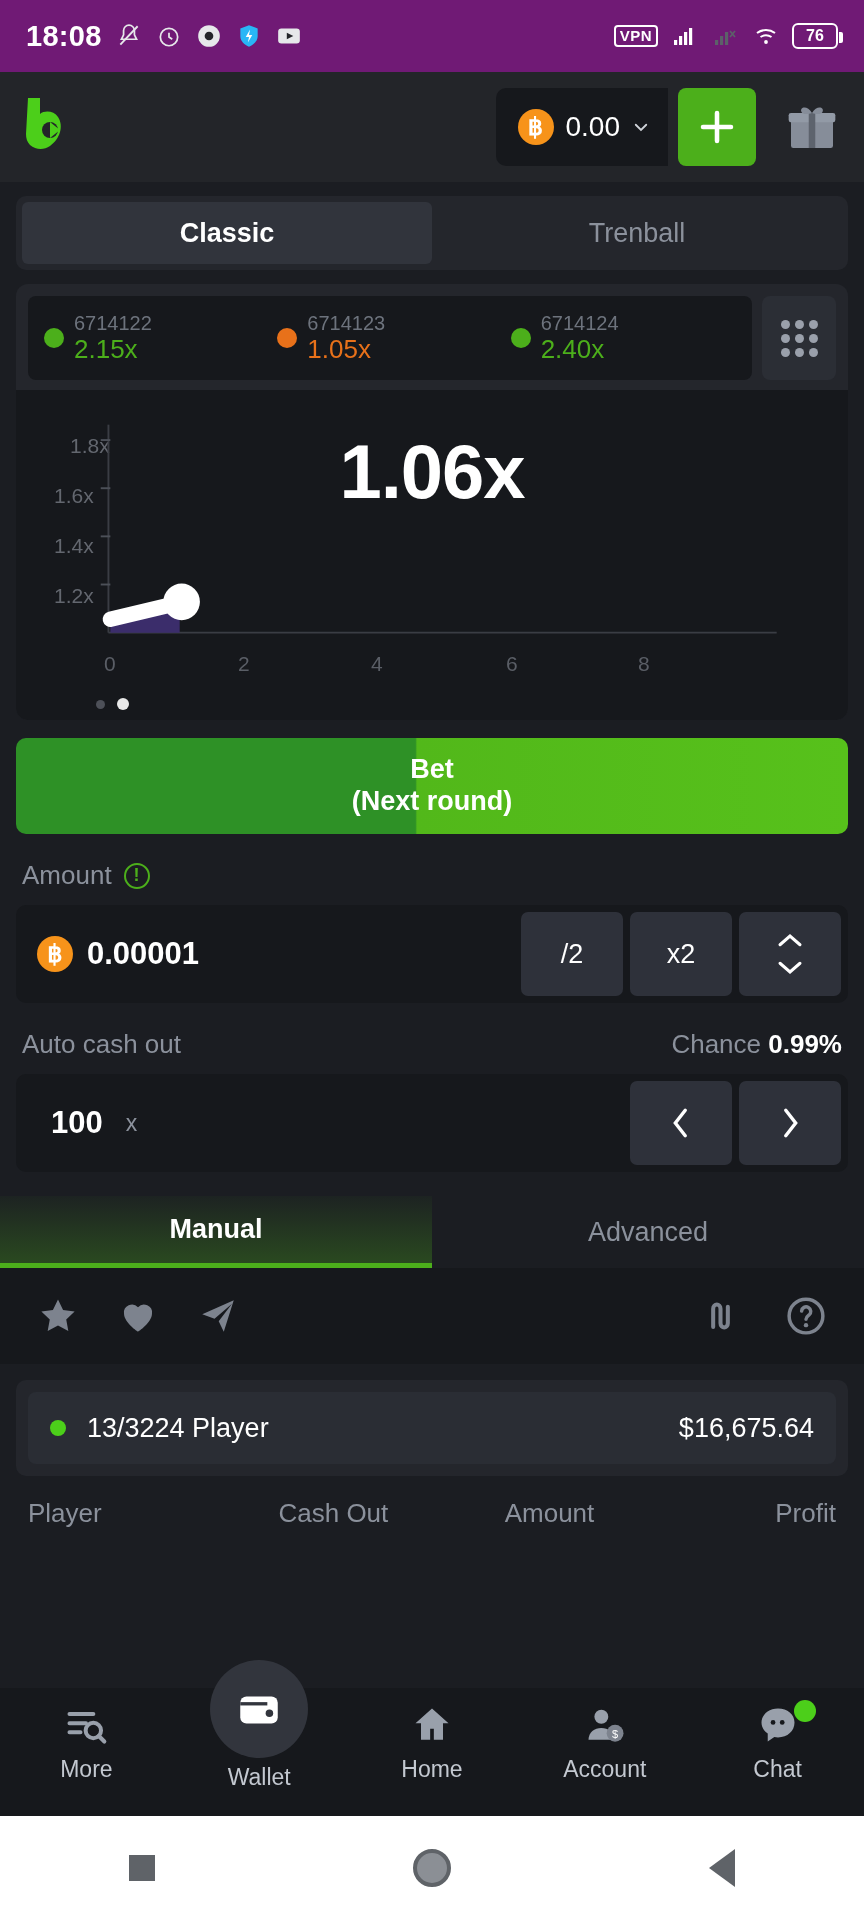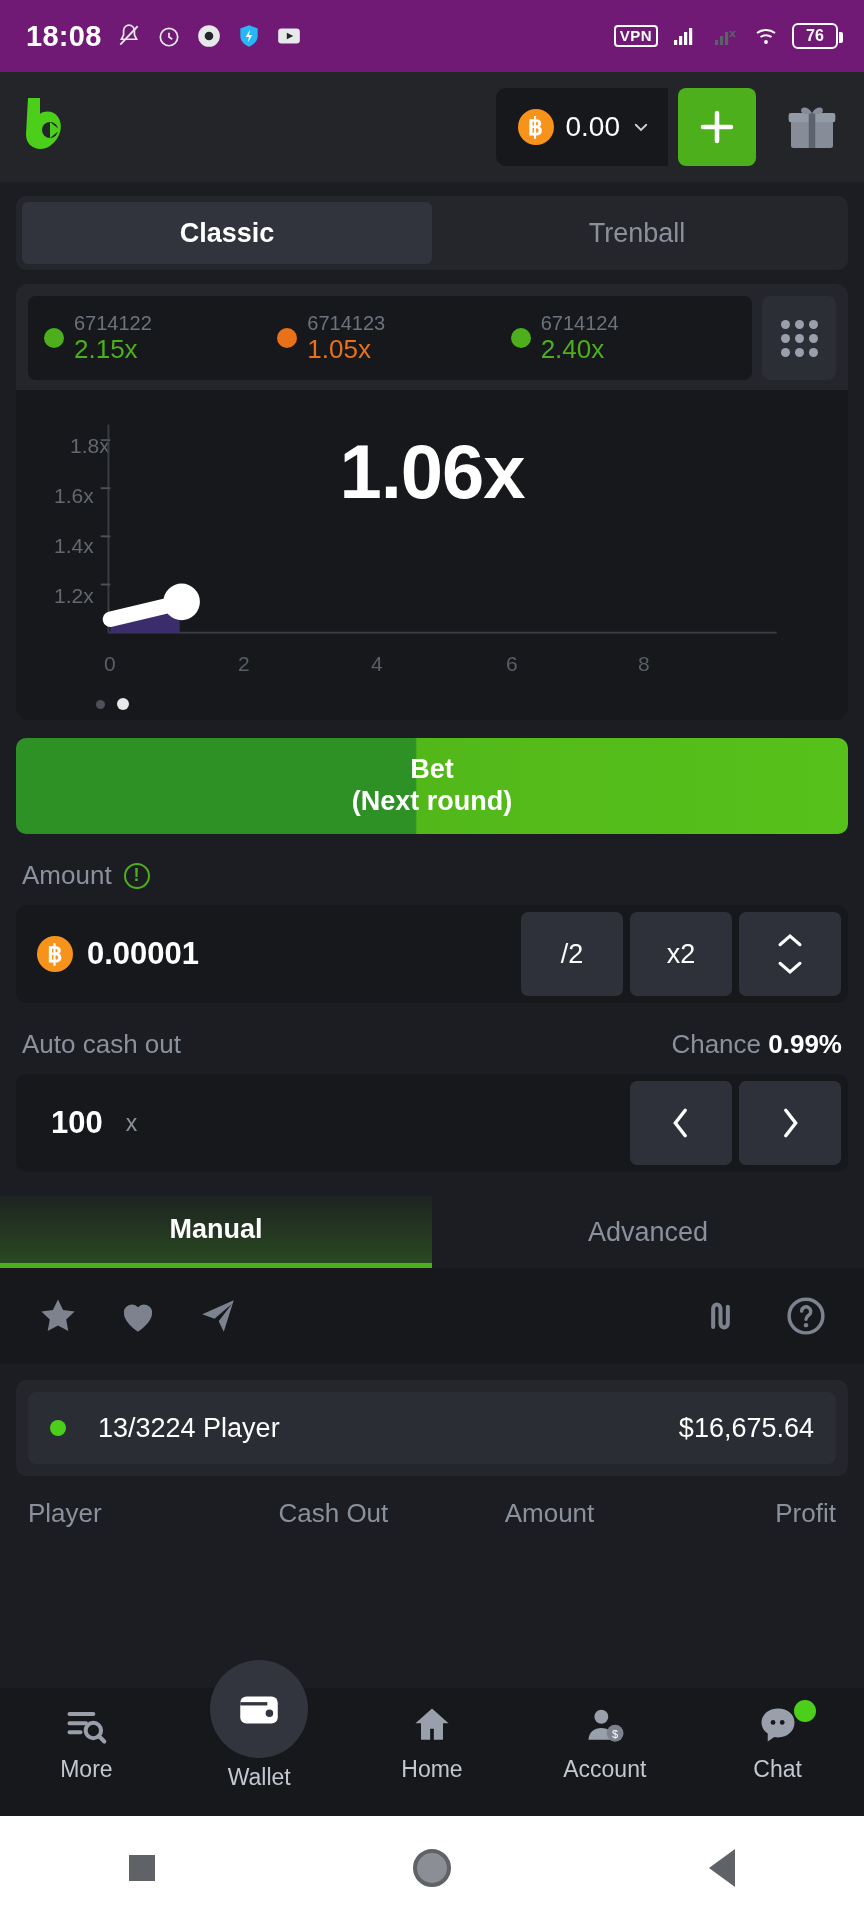--- a/index.html
+++ b/index.html
@@ -161,21 +161,21 @@
   }
   .icon-bar .right{ margin-left:auto; display:flex; gap:36px; }
   .ib-ic{ width:44px;height:44px; display:flex;align-items:center;justify-content:center;}
 
   
   .players-card{ margin:16px 16px 0; background:#24262c; border-radius:10px; padding:12px; }
   .players-row{
     background:#2a2d34; border-radius:8px; height:72px; display:flex;
     align-items:center; justify-content:space-between; padding:0 22px;
   }
-  .pr-left{ display:flex;align-items:center;gap:32px; font-size:27px; }
+  .pr-left{ display:flex;align-items:center;gap:21px; font-size:27px; }
   .pr-amt{ font-size:27px; }
   .table-head{
     display:flex; padding:22px 28px 0; font-size:26px; color:#8b919c;
   }
   .th1{ width:31%; } .th2{ width:28%; } .th3{ width:22%; } .th4{ width:19%; text-align:right; }
 
   
   .bottom-nav{
     position:absolute; left:0; right:0; bottom:104px; height:128px;
     background:#16181c; display:flex; align-items:flex-start; padding-top:14px;

